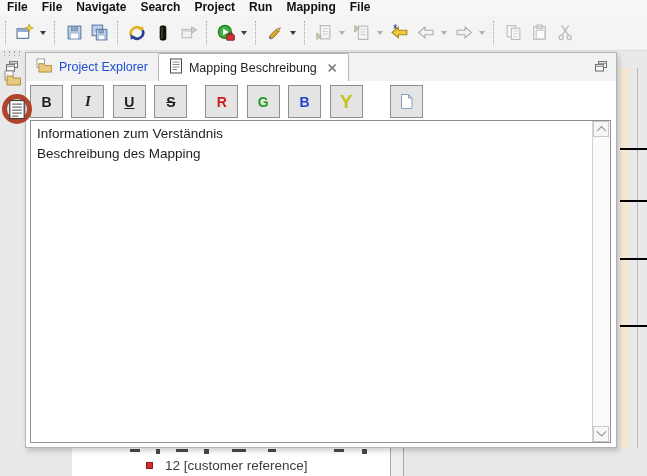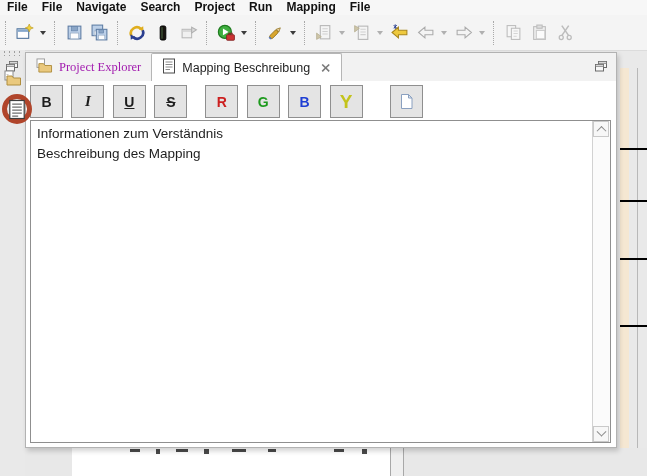--- a/index.html
+++ b/index.html
@@ -31,21 +31,21 @@
   .ring{position:absolute;left:2px;top:94px;width:30px;height:30px;border-radius:50%;
         border:5px solid #b0452b;box-sizing:border-box;z-index:30;}
   .ringdoc{position:absolute;left:8px;top:99px;z-index:31;}
 
   
   .panel{position:absolute;left:25px;top:52px;width:592px;height:396px;background:#fff;
          border:1px solid #b2b2b2;box-sizing:border-box;z-index:10;
          box-shadow:2px 3px 5px rgba(0,0,0,0.18);}
   .tabstrip{height:28px;background:#f2f2f2;display:flex;align-items:stretch;}
   .tab{display:flex;align-items:center;gap:6px;padding:0 10px;font-size:12.5px;cursor:default;}
-  .tab.inactive{color:#a21caf;font-family:Liberation Serif, serif;}
+  .tab.inactive{color:#1d4ed8;}
   .tab.active{background:#fff;border:1px solid #b6b6b6;border-bottom:none;color:#1f1f1f;
               border-radius:2px 2px 0 0;}
   .tabclose{font-size:13px;font-weight:bold;color:#7a7a7a;margin-left:4px;line-height:1;}
   .striprestore{margin-left:auto;margin-right:9px;align-self:center;}
 
   
   .fmtbar{padding:4px 0 0 4px;height:38px;white-space:nowrap;}
   .fbtn{width:33px;height:33px;background:#e4e4e4;border:1px solid #8f8f8f;box-sizing:border-box;
         display:inline-flex;align-items:center;justify-content:center;margin-right:4px;
         font-weight:bold;font-size:14px;color:#1d1d1d;vertical-align:top;}
@@ -256,20 +256,24 @@
   <div class="bottomstrip"></div>
   <div class="treepanel">
     <div class="clipmark" style="left:58px;width:10px;"></div>
     <div class="clipmark" style="left:84px;width:4px;height:5px;"></div>
     <div class="clipmark" style="left:104px;width:12px;"></div>
     <div class="clipmark" style="left:132px;width:5px;height:5px;"></div>
     <div class="clipmark" style="left:160px;width:14px;"></div>
     <div class="clipmark" style="left:196px;width:8px;"></div>
     <div class="clipmark" style="left:262px;width:10px;"></div>
     <div class="clipmark" style="left:290px;width:5px;height:5px;"></div>
+    <div class="treerow">
+      <div class="bullet"></div>
+      <span class="treetext">12 [customer reference]</span>
+    </div>
   </div>
   <div class="tscroll"></div>
 
   <div class="rail">
     <div class="raildots"></div>
     <span class="ric" style="left:6px;top:8px;">
       <svg width="12" height="11" viewBox="0 0 12 11">
         <rect x="3.5" y="0.5" width="8" height="6" fill="#f8f8f8" stroke="#6a6a6a"></rect>
         <rect x="3.5" y="0.5" width="8" height="2" fill="#d8d8d8" stroke="#6a6a6a" stroke-width="0.6"></rect>
         <rect x="0.5" y="3.5" width="8" height="6.5" fill="#f8f8f8" stroke="#6a6a6a"></rect>

